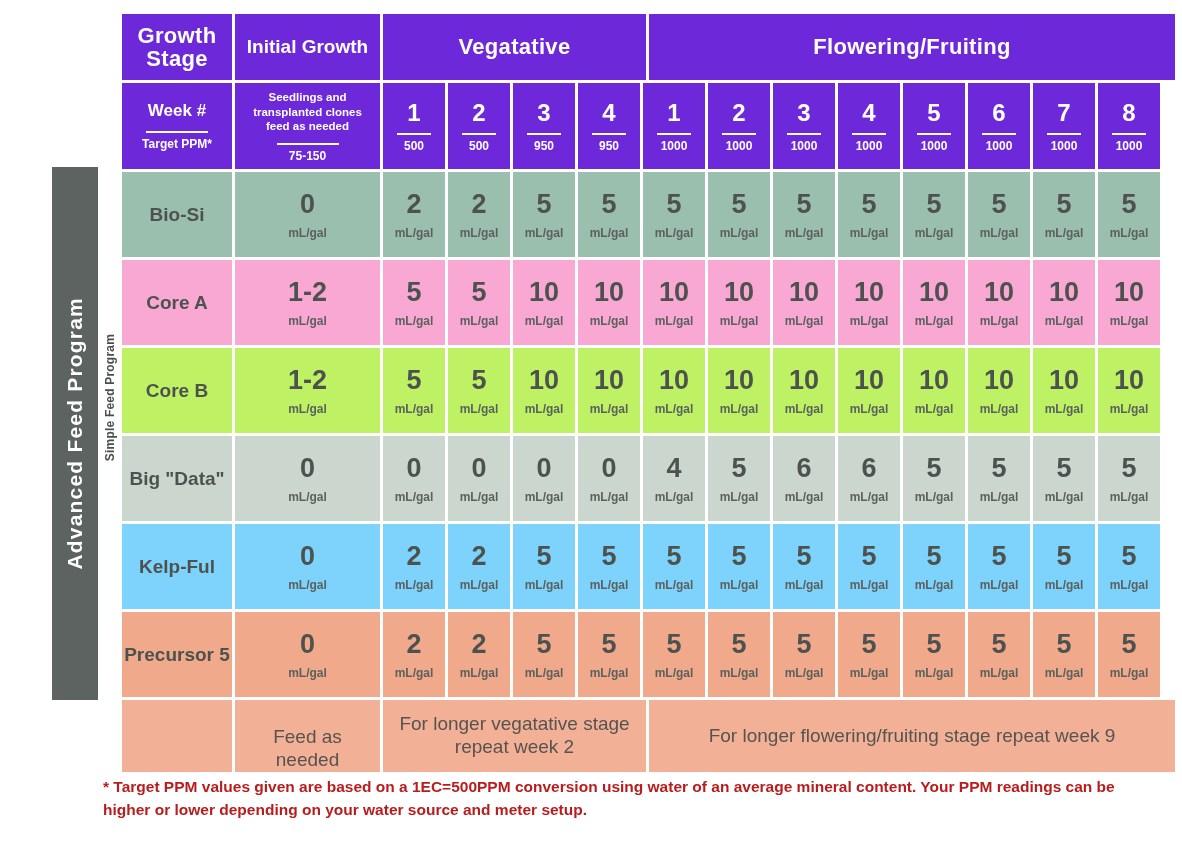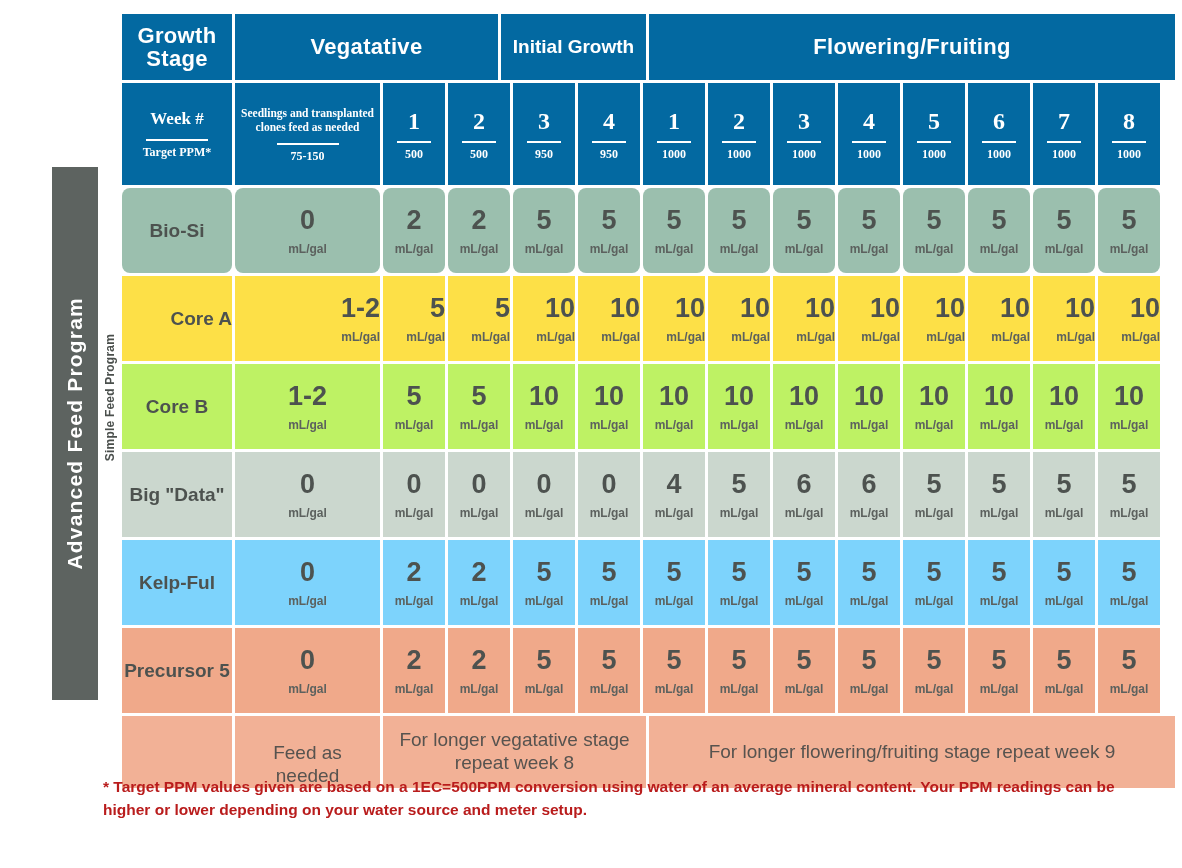--- a/index.html
+++ b/index.html
@@ -98,37 +98,37 @@
   }
 
   
   .c-label   { width: 110px; flex: 0 0 110px; }
   .c-initial { width: 145px; flex: 0 0 145px; }
   .c-week    { width: 62px;  flex: 0 0 62px; }
 
   
   .hdr-row1 { height: 66px; }
   .hdr-dark {
-    background: #0369a1;
+    background: #6d28d9;
     color: #ffffff;
     font-weight: bold;
     align-items: center;
   }
   .hdr-stage-title {
     font-size: 22px;
     line-height: 1.05;
     letter-spacing: 0.3px;
   }
   .hdr-growth-stage { font-size: 19px; line-height: 1.08; }
 
   .c-veg-group  { width: 263px; flex: 0 0 263px; }
   .c-flw-group  { width: 526px; flex: 0 0 526px; }
 
   
-  .hdr-row2 { height: 102px; font-family: Liberation Serif, serif; }
+  .hdr-row2 { height: 86px; }
   .week-num {
     font-size: 24px;
     font-weight: bold;
     color: #ffffff;
     line-height: 1;
     margin-bottom: 8px;
   }
   .ppm-rule {
     width: 34px;
     height: 2px;
@@ -176,22 +176,22 @@
   }
   .unit {
     font-size: 12px;
     font-weight: bold;
     color: #5c615e;
     line-height: 1;
     margin-top: 9px;
   }
 
   
-  .tone-green-dark  { background: #9bbfae; border-radius: 8px; }
-  .tone-green-light { background: #fde047; align-items: flex-end; }
+  .tone-green-dark  { background: #9bbfae; }
+  .tone-green-light { background: #f9a8d4; }
   .tone-pink        { background: #bef264; }
   .tone-sage        { background: #cbd7ce; }
   .tone-tan         { background: #7dd3fc; }
   .tone-salmon      { background: #f0a98a; }
   .tone-footer      { background: #f2b196; }
 
   
   .footer-row { height: 72px; margin-top: 3px; }
   .footer-cell {
     display: flex;
@@ -233,25 +233,25 @@
     <div class="simple-band">
       <span class="simple-band-text">Simple Feed Program</span>
     </div>
 
     <div class="table">
 
       <div class="row hdr-row1">
         <div class="cell c-label hdr-dark hdr-stage-title">
           <span>Growth Stage</span>
         </div>
+        <div class="cell c-initial hdr-dark hdr-growth-stage">
+          <span>Initial Growth</span>
+        </div>
         <div class="cell c-veg-group hdr-dark hdr-stage-title">
           <span>Vegatative</span>
-        </div>
-        <div class="cell c-initial hdr-dark hdr-growth-stage">
-          <span>Initial Growth</span>
         </div>
         <div class="cell c-flw-group hdr-dark hdr-stage-title">
           <span>Flowering/Fruiting</span>
         </div>
       </div>
 
       <div class="row hdr-row2" id="week-header-row">
         <div class="cell c-label hdr-dark">
           <span class="week-label">Week #</span>
           <span class="ppm-rule wide"></span>
@@ -669,21 +669,21 @@
             </div>
           </div>
         </div>
 
       <div class="row footer-row">
         <div class="f-spacer"></div>
         <div class="footer-cell f-initial tone-footer">
           <span>Feed as needed</span>
         </div>
         <div class="footer-cell f-veg tone-footer">
-          <span>For longer vegatative stage repeat week 8</span>
+          <span>For longer vegatative stage repeat week 2</span>
         </div>
         <div class="footer-cell f-flw tone-footer">
           <span>For longer flowering/fruiting stage repeat week 9</span>
         </div>
       </div>
 
     </div>
   </div>
 
   <div class="footnote">* Target PPM values given are based on a 1EC=500PPM conversion using water of an average mineral content. Your PPM readings can be higher or lower depending on your water source and meter setup.</div>

